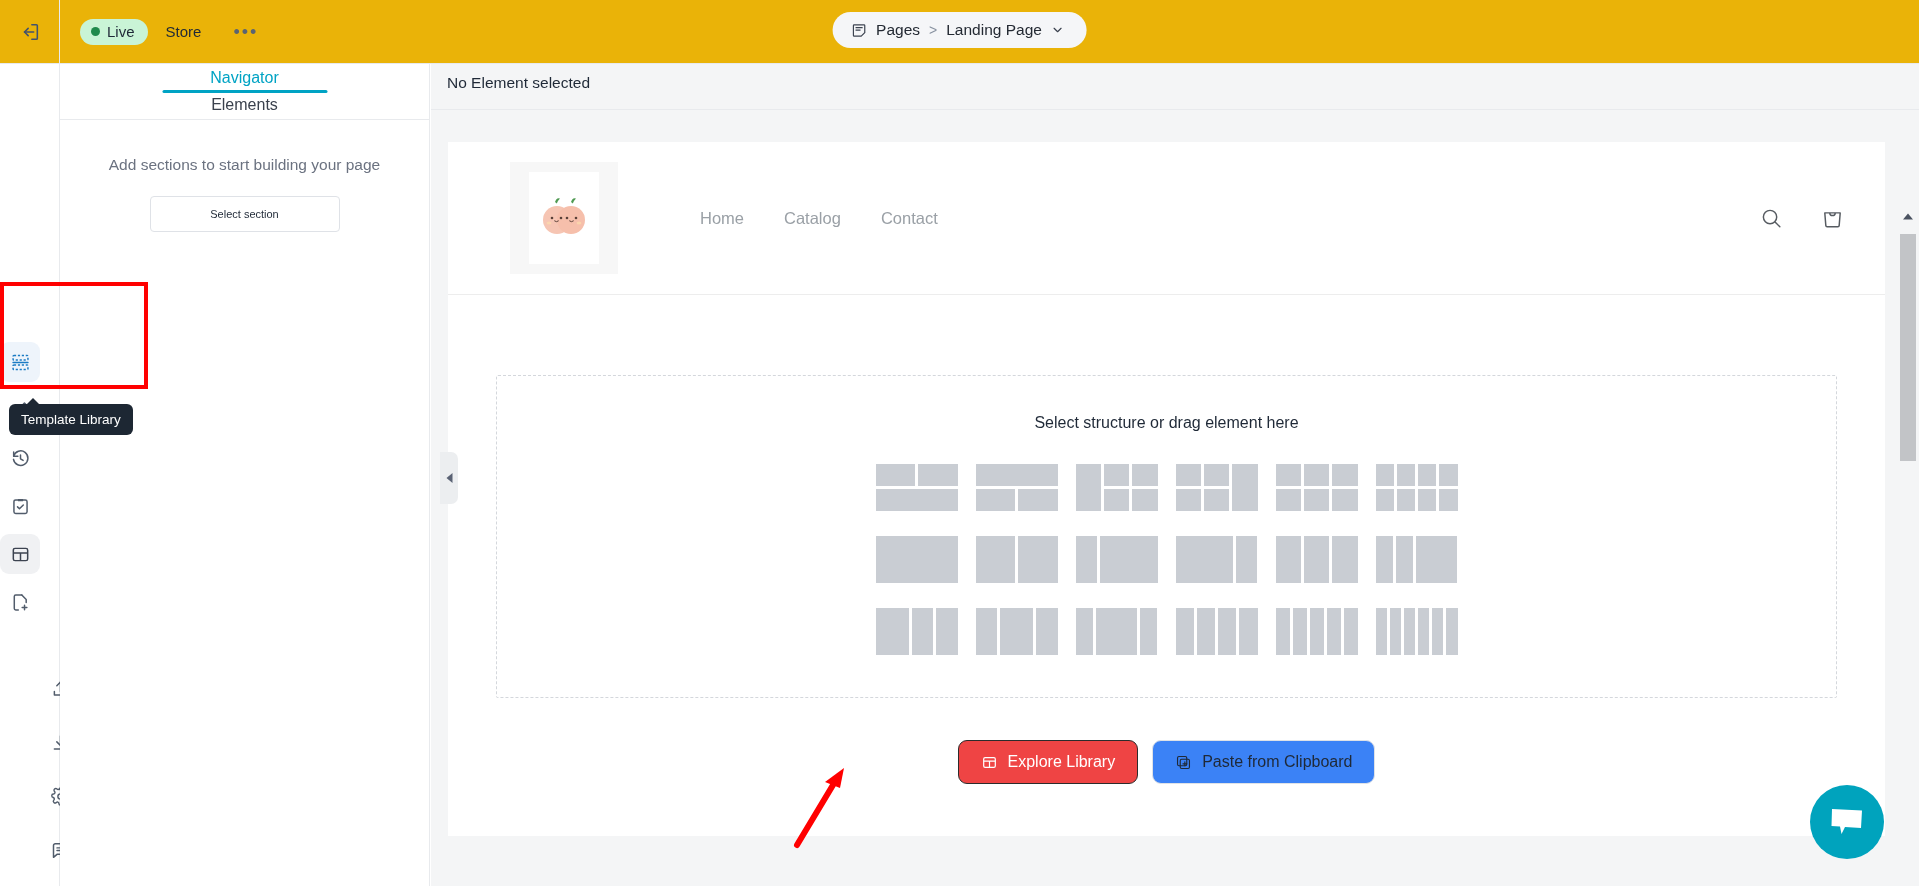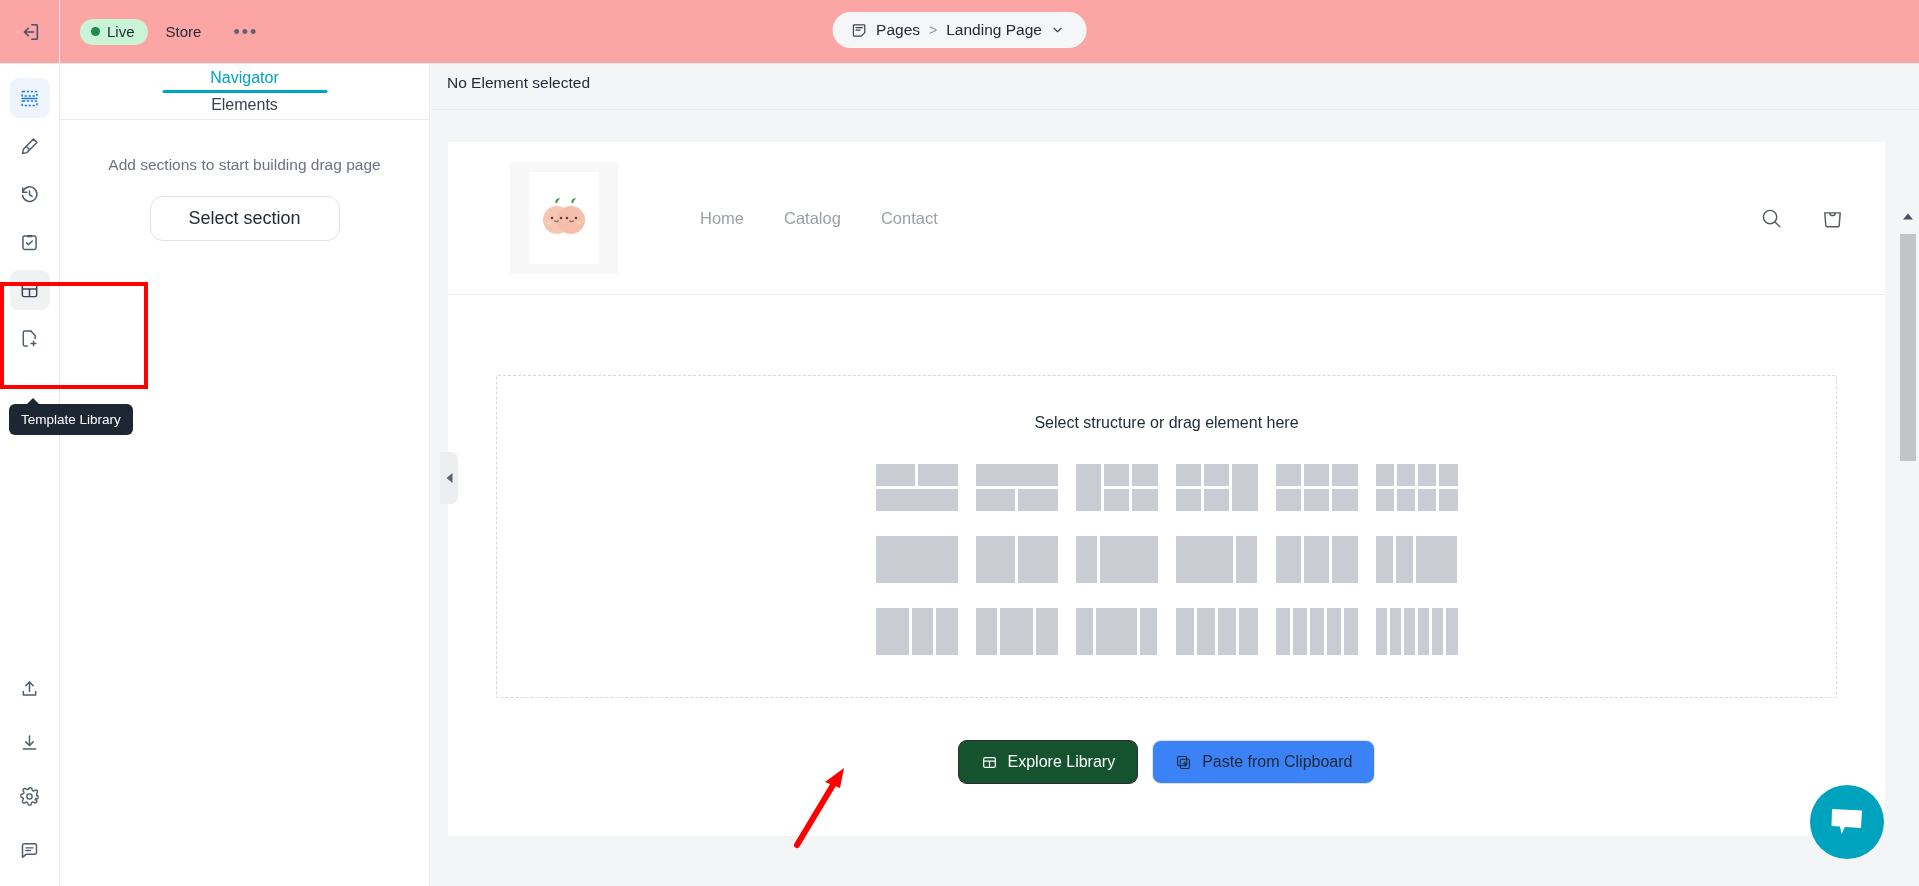--- a/index.html
+++ b/index.html
@@ -7,21 +7,21 @@
     width: 1919px; height: 886px;
     font-family: "Liberation Sans", sans-serif;
     background: #ffffff;
     overflow: hidden;
   }
   .app { position: relative; width: 1919px; height: 886px; }
 
   
   .topbar {
     position: absolute; top: 0; left: 0; width: 1919px; height: 64px;
-    background: #fca5a5; border-bottom: 1px solid #e8eaed;
+    background: #eab308; border-bottom: 1px solid #e8eaed;
     display: flex; align-items: center;
   }
   .topbar-exit {
     width: 60px; height: 64px; display: flex; align-items: center; justify-content: center;
     border-right: 1px solid #e8eaed; color: #42526e; cursor: pointer;
   }
   .topbar-left { display: flex; align-items: center; gap: 6px; padding-left: 20px; }
   .live-badge {
     display: inline-flex; align-items: center; gap: 7px;
     background: #c9f4d6; color: #1f2937; border-radius: 14px;
@@ -59,21 +59,21 @@
   .device-btn.active { background: #ffffff; box-shadow: 0 1px 2px rgba(0,0,0,.14); }
   .publish-btn {
     background: #f1f2f4; color: #4a5260; border: none; border-radius: 9px;
     font-size: 15px; font-family: inherit; padding: 10px 22px; cursor: pointer;
   }
 
   
   .rail {
     position: absolute; left: 0; top: 64px; width: 60px; height: 822px;
     background: #ffffff; border-right: 1px solid #e8eaed;
-    display: flex; flex-direction: column; align-items: center;
+    display: flex; flex-direction: row; align-items: center;
   }
   .rail-top { padding-top: 14px; display: flex; flex-direction: column; gap: 8px; }
   .rail-bottom {
     margin-top: auto; padding-bottom: 16px;
     display: flex; flex-direction: column; gap: 14px;
   }
   .rail-btn {
     width: 40px; height: 40px; border-radius: 9px;
     display: flex; align-items: center; justify-content: center;
     color: #515c6b; cursor: pointer; position: relative;
@@ -112,22 +112,22 @@
   .panel-tab.active { color: #00a3c4; }
   .panel-tab.active::after {
     content: ""; position: absolute; bottom: -1px; left: 50%; transform: translateX(-50%);
     width: 165px; height: 3px; background: #00a3c4; border-radius: 2px;
   }
   .panel-hint {
     text-align: center; font-size: 15.5px; color: #6b7280; margin-top: 36px;
   }
   .select-section-btn {
     display: block; margin: 22px auto 0; padding: 11px 0; width: 190px;
-    background: #ffffff; border: 1px solid #dfe2e7; border-radius: 13px;
-    font-size: 18px; font-family: inherit; color: #1f2937; cursor: pointer;
+    background: #ffffff; border: 1px solid #dfe2e7; border-radius: 4px;
+    font-size: 11px; font-family: inherit; color: #1f2937; cursor: pointer;
   }
 
   
   .canvas-wrap {
     position: absolute; left: 431px; top: 64px; width: 1488px; height: 822px;
     background: #f4f5f6;
   }
   .selected-label {
     position: absolute; left: 16px; top: 10px; font-size: 15.5px; color: #1f2937;
   }
@@ -178,21 +178,21 @@
   
   .btn-row {
     display: flex; justify-content: center; gap: 14px; margin-top: 42px;
   }
   .cta {
     display: inline-flex; align-items: center; gap: 10px;
     padding: 12px 22px; border-radius: 9px; font-size: 16px;
     font-family: inherit; cursor: pointer; border: 1px solid #dfe2e7;
     background: #3b82f6; color: #1f2937;
   }
-  .cta.dark { background: #14532d; color: #ffffff; border-color: #2c2c2c; }
+  .cta.dark { background: #ef4444; color: #ffffff; border-color: #2c2c2c; }
 
   .trending {
     margin: 52px 0 0; background: #f4f5f6; padding: 46px 0 20px;
     text-align: center;
   }
 
   
   .collapse-handle {
     position: absolute; left: 440px; top: 452px; width: 18px; height: 52px;
     background: #eceef0; border-radius: 0 7px 7px 0;
@@ -340,21 +340,21 @@
     <div class="tooltip">Template Library</div>
   </div>
 
   <div class="red-box"></div>
 
   <div class="panel">
     <div class="panel-tabs">
       <div class="panel-tab active">Navigator</div>
       <div class="panel-tab">Elements</div>
     </div>
-    <div class="panel-hint">Add sections to start building drag page</div>
+    <div class="panel-hint">Add sections to start building your page</div>
     <button class="select-section-btn">Select section</button>
   </div>
 
   <div class="canvas-wrap">
     <div class="selected-label">No Element selected</div>
     <div class="canvas-divider"></div>
 
     <div class="canvas-scroll">
 
       <div class="site-header">

